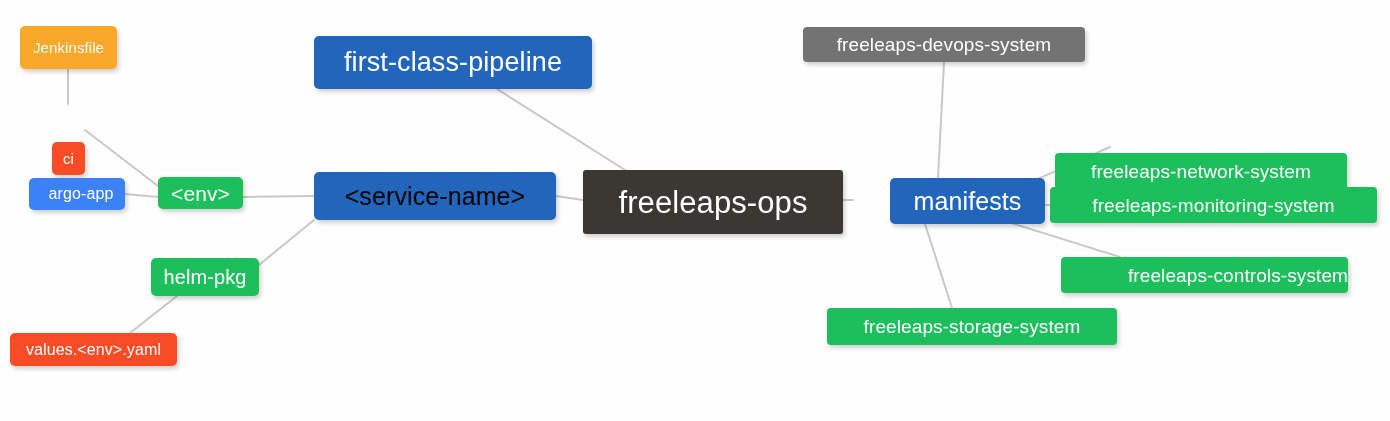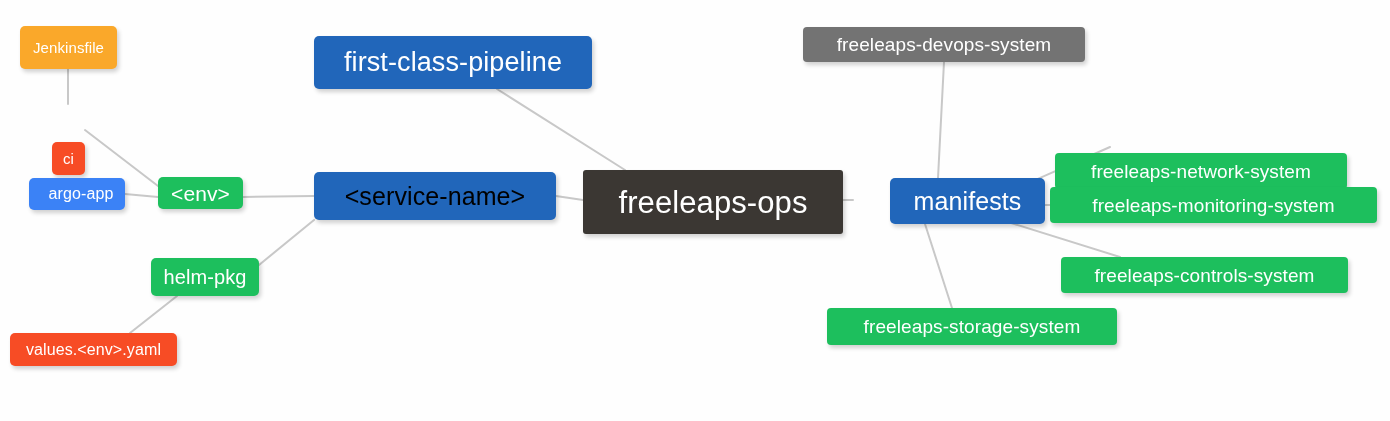--- a/index.html
+++ b/index.html
@@ -85,21 +85,21 @@
       </div>
       <div class="node" style="left: 803px; top: 27px; width: 282px; height: 35px; background: #737373; font-size: 19px; border-radius: 4px; color: rgb(255, 255, 255);">
         <span class="label">freeleaps-devops-system</span>
       </div>
       <div class="node" style="left: 1055px; top: 111px; width: 292px; height: 36px; background: rgb(29, 191, 93); font-size: 19px; border-radius: 4px; color: rgb(255, 255, 255); margin-top: 42px;">
         <span class="label">freeleaps-network-system</span>
       </div>
       <div class="node" style="left: 1050px; top: 187px; width: 327px; height: 36px; background: rgb(29, 191, 93); font-size: 19px; border-radius: 4px; color: rgb(255, 255, 255);">
         <span class="label">freeleaps-monitoring-system</span>
       </div>
-      <div class="node" style="left: 1061px; top: 257px; width: 287px; height: 36px; background: rgb(29, 191, 93); font-size: 19px; border-radius: 4px; color: rgb(255, 255, 255);">
+      <div class="node" style="left: 1061px; top: 257px; width: 287px; height: 36px; background: rgb(29, 191, 93); font-size: 19px; border-radius: 4px; color: rgb(255, 255, 255); justify-content: flex-end;">
         <span class="label">freeleaps-controls-system</span>
       </div>
       <div class="node" style="left: 815px; top: 308px; width: 290px; height: 37px; background: rgb(29, 191, 93); font-size: 19px; border-radius: 4px; color: rgb(255, 255, 255); margin-left: 12px;">
         <span class="label">freeleaps-storage-system</span>
       </div>
       <div class="node" style="left: 20px; top: 26px; width: 97px; height: 43px; background: rgb(250, 168, 42); font-size: 15px; border-radius: 5px; color: rgb(255, 255, 255);">
         <span class="label">Jenkinsfile</span>
       </div>
       <div class="node" style="left: 52px; top: 104px; width: 33px; height: 33px; background: rgb(247, 76, 37); font-size: 15px; border-radius: 5px; color: rgb(255, 255, 255); margin-top: 38px;">
         <span class="label">ci</span>

